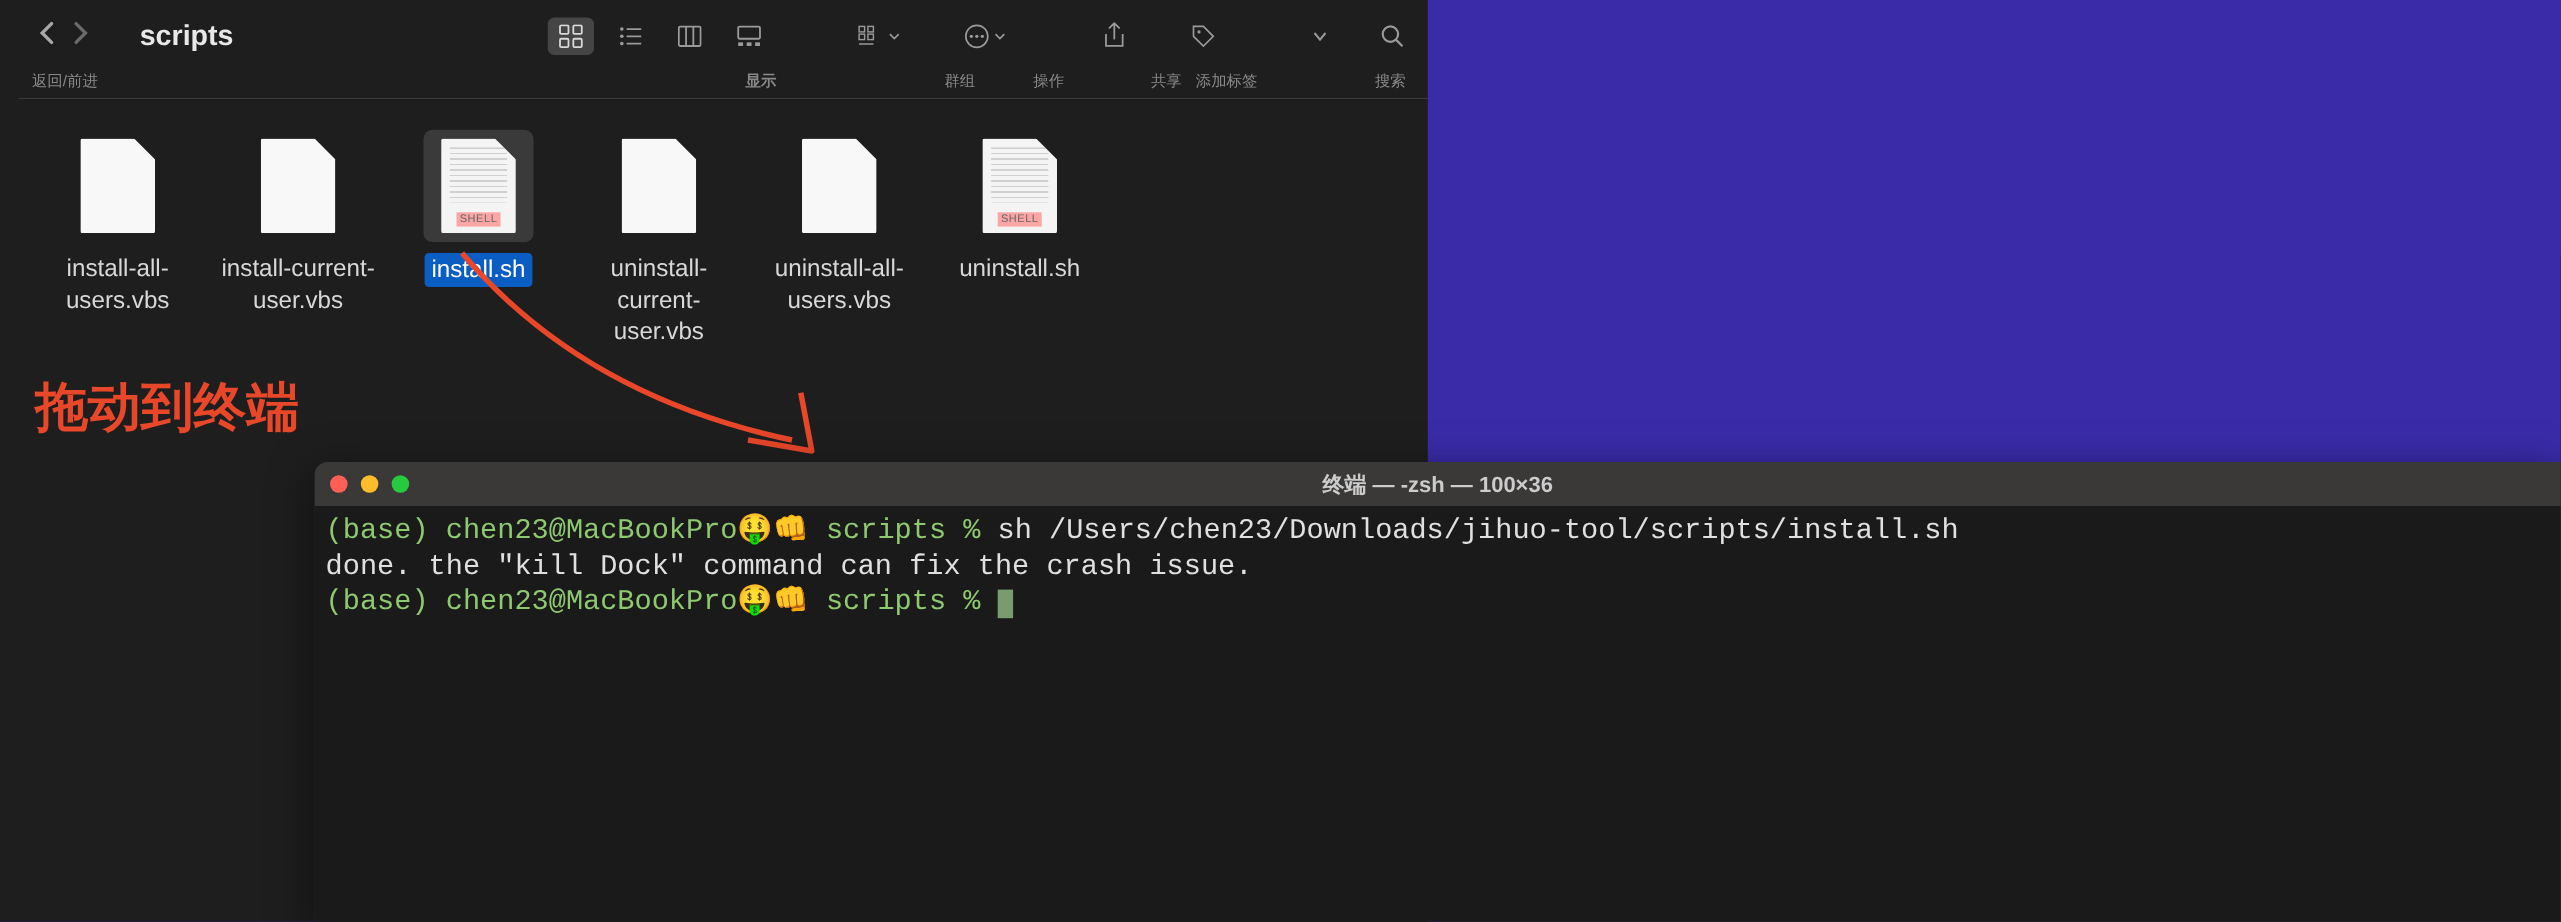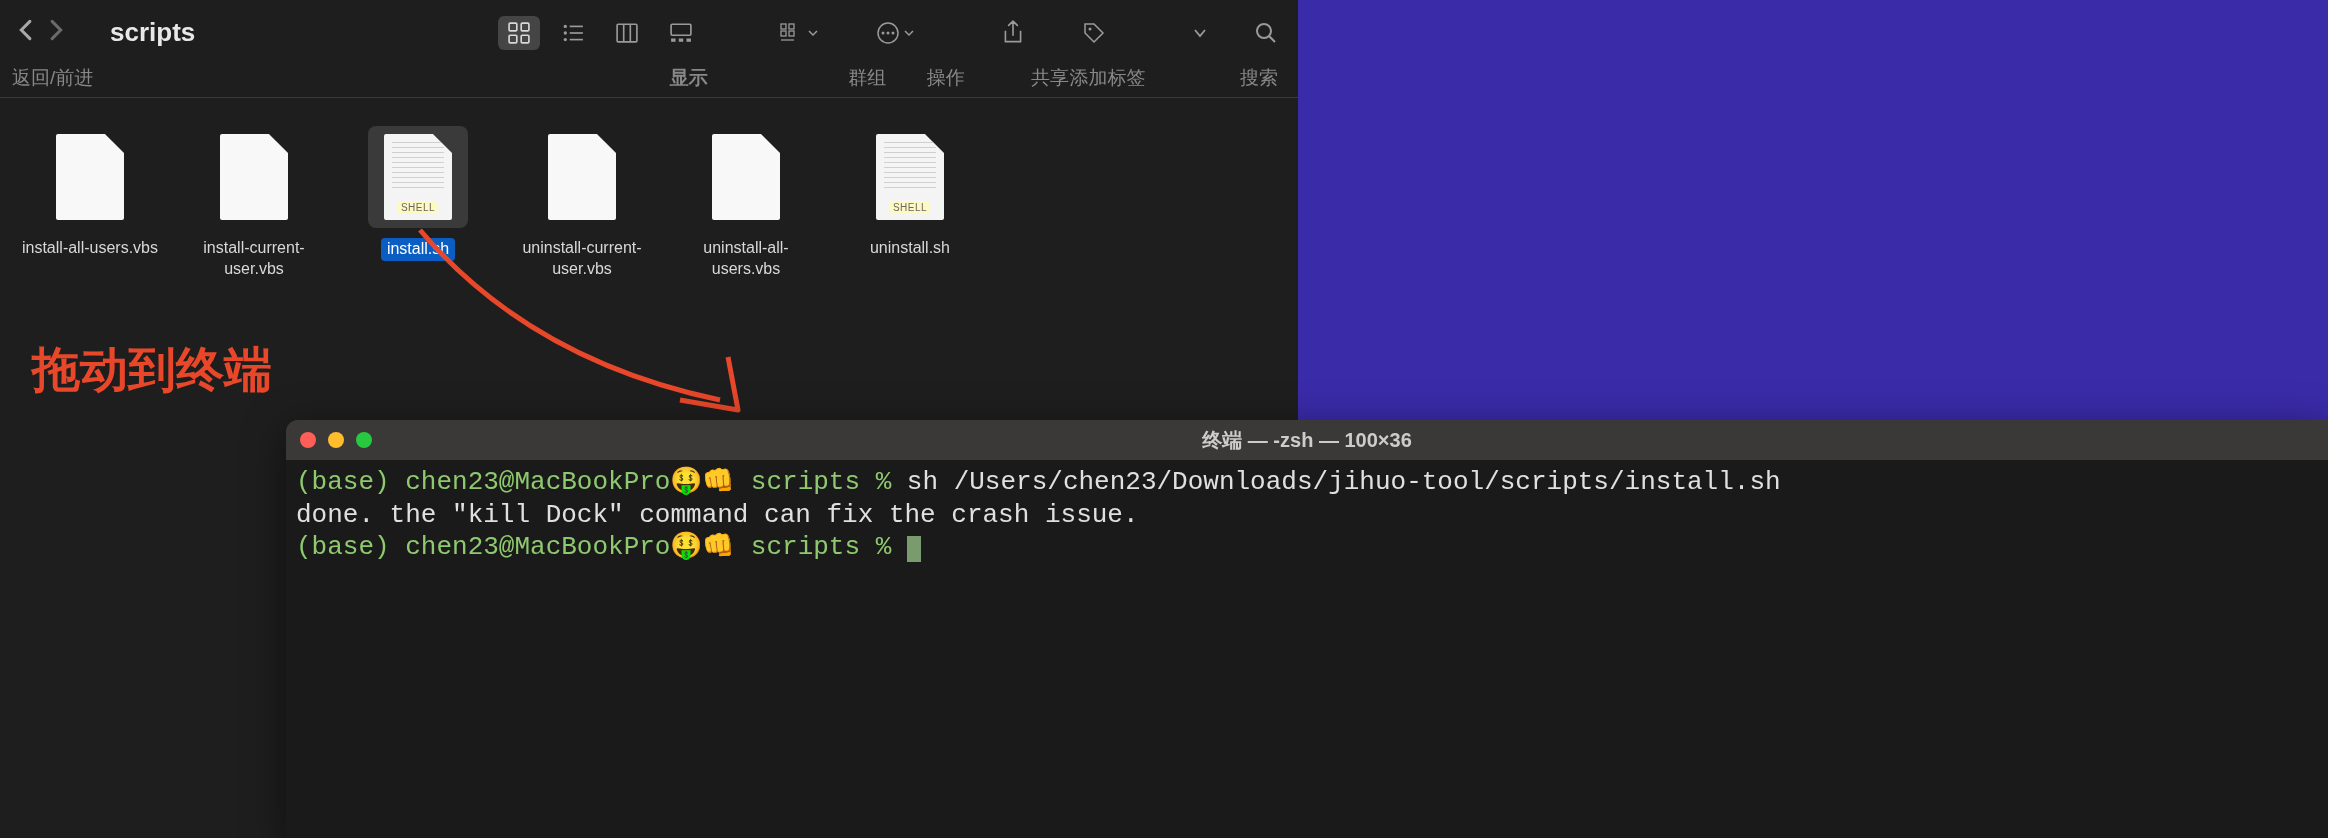--- a/index.html
+++ b/index.html
@@ -15,20 +15,21 @@
     
     .finder {
       position: absolute;
       top: 0;
       left: 0;
       width: 1298px;
       height: 838px;
       background: #1e1e1e;
       display: flex;
       flex-direction: column;
+      padding-left: 17px;
     }
     
     .finder-toolbar {
       height: 65px;
       display: flex;
       align-items: center;
       padding: 0 10px;
       gap: 8px;
     }
     
@@ -88,21 +89,21 @@
       display: flex;
       align-items: center;
       gap: 4px;
     }
     
     .toolbar-labels {
       display: flex;
       justify-content: space-between;
       padding: 0 20px 6px 20px;
       color: #888;
-      font-size: 19px;
+      font-size: 14px;
     }
     
     .label-left { margin-left: -8px; }
     .label-display { margin-left: 576px; font-weight: bold; }
     .label-group { margin-left: 140px; }
     .label-action { margin-left: 40px; }
     .label-share { margin-left: 66px; }
     .label-tag { }
     .label-search { margin-left: 94px; }
     
@@ -169,31 +170,31 @@
         to bottom,
         #999 0px, #999 1px,
         transparent 1px, transparent 5px
       );
       opacity: 0.4;
     }
     
     .shell-badge {
       font-size: 10px;
       color: #666;
-      background: #fef9c3;
+      background: #fca5a5;
       padding: 1px 3px;
       letter-spacing: 0.5px;
       position: relative;
       z-index: 2;
     }
     
     .file-label {
       margin-top: 10px;
       color: #d8d8d8;
-      font-size: 16px;
+      font-size: 22px;
       text-align: center;
       line-height: 1.3;
       max-width: 150px;
     }
     
     .annotation-text {
       position: absolute;
       top: 338px;
       left: 32px;
       color: #e8472a;

